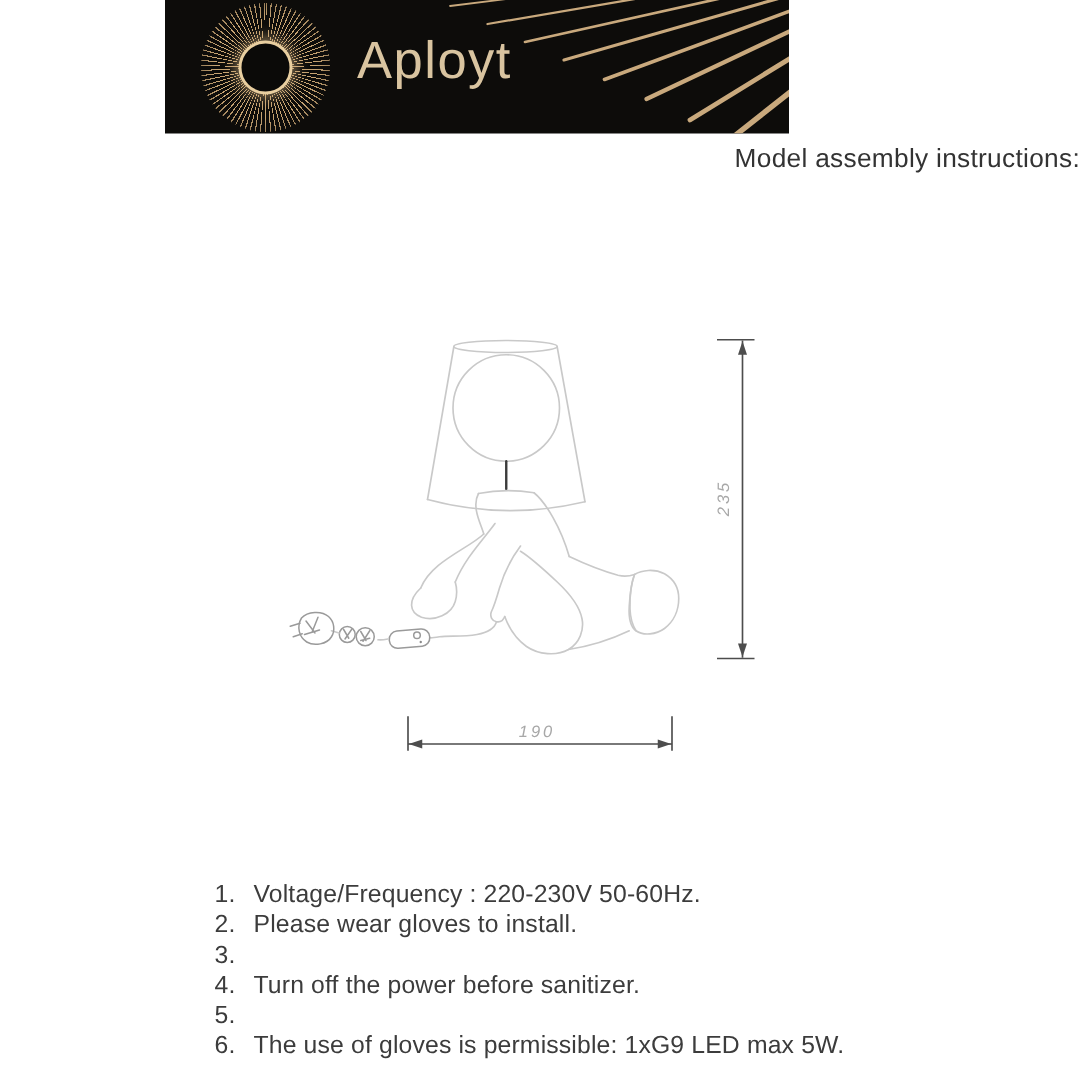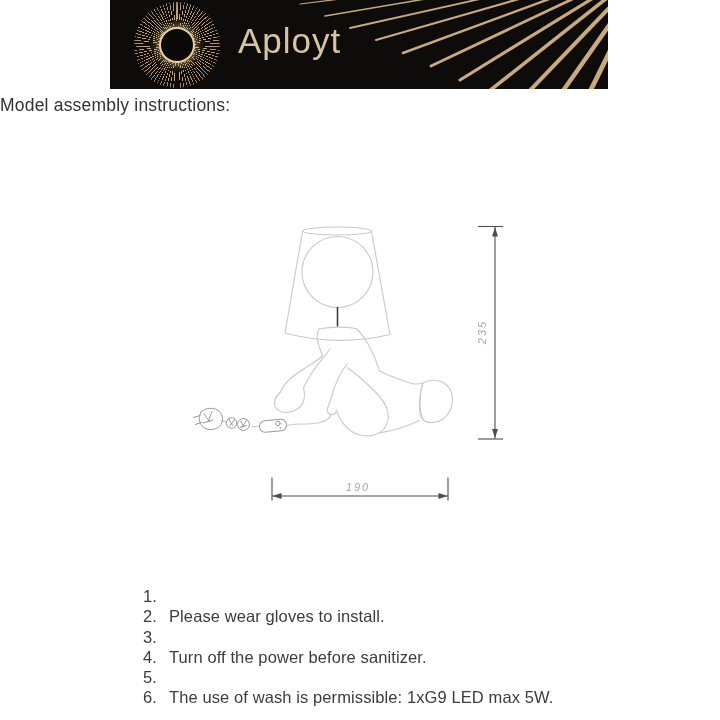--- a/index.html
+++ b/index.html
@@ -2,21 +2,21 @@
 <html><head>
 <meta charset="utf-8">
 <style>
   html,body{margin:0;padding:0;background:#ffffff;}
   .page{
     position:relative;width:720px;height:720px;background:#ffffff;overflow:hidden;
     font-family:"Liberation Sans", sans-serif;
   }
   
   .banner{
-    position:absolute;left:110px;top:0;width:498px;height:89px;
+    position:absolute;left:110px;top:0;width:416px;height:89px;
     background:#0d0c0a;overflow:hidden;
   }
   .sunburst{position:absolute;left:24px;top:2px;width:86px;height:86px;}
   .sunburst-rays{
     position:absolute;inset:0;border-radius:50%;
     background:repeating-conic-gradient(from 0deg, rgba(209,172,120,.95) 0deg 1.1deg, rgba(13,12,10,0) 1.1deg 4.6deg);
   }
   .sunburst-fade{
     position:absolute;inset:0;border-radius:50%;
     background:radial-gradient(circle, rgba(13,12,10,0) 0 55%, rgba(13,12,10,.25) 72%, rgba(13,12,10,.95) 99%);
@@ -26,21 +26,21 @@
     background:#0b0a08;border:2px solid #e9cfa0;
     box-shadow:0 0 9px 2px rgba(226,192,138,.6);
   }
   .brand{
     position:absolute;left:128px;top:22px;
     font-size:35px;font-weight:400;color:#d9c4a0;letter-spacing:1px;line-height:38px;
   }
   .corner-rays{position:absolute;left:0;top:0;width:498px;height:89px;}
   
   .titleblock{
-    position:absolute;left:0;top:94px;width:720px;text-align:left;
+    position:absolute;left:0;top:94px;width:720px;text-align:right;
     color:#333333;font-size:17.5px;line-height:22px;letter-spacing:.2px;
   }
   
   .diagram{position:absolute;left:180px;top:200px;width:340px;height:310px;}
   .fig{stroke:#c9c9c9;stroke-width:1.1;fill:none;stroke-linecap:round;stroke-linejoin:round;}
   .fig-dark{stroke:#3c3c3c;stroke-width:1.6;fill:none;stroke-linecap:round;}
   .fig-mid{stroke:#9a9a9a;stroke-width:1;fill:none;stroke-linecap:round;stroke-linejoin:round;}
   .dim{stroke:#4d4d4d;stroke-width:1.1;fill:none;}
   .dim-arrow{fill:#4d4d4d;stroke:none;}
   .dim-label{
@@ -163,34 +163,35 @@
       <path class="dim" d="M272 496 H448"></path>
       <path class="dim-arrow" d="M272.5 496 l9 -3 v6 z"></path>
       <path class="dim-arrow" d="M447.5 496 l-9 -3 v6 z"></path>
       <text class="dim-label" x="358" y="491" text-anchor="middle">190</text>
     </g>
   </svg>
 
   <ol class="instructions">
     <li>
       <span class="num">1.</span>
+      <span class="txt">Voltage/Frequency : 220-230V 50-60Hz.</span>
     </li>
     <li>
       <span class="num">2.</span>
       <span class="txt">Please wear gloves to install.</span>
     </li>
     <li>
       <span class="num">3.</span>
     </li>
     <li>
       <span class="num">4.</span>
       <span class="txt">Turn off the power before sanitizer.</span>
     </li>
     <li>
       <span class="num">5.</span>
     </li>
     <li>
       <span class="num">6.</span>
-      <span class="txt">The use of wash is permissible: 1xG9 LED max 5W.</span>
+      <span class="txt">The use of gloves is permissible: 1xG9 LED max 5W.</span>
     </li>
   </ol>
 
 </div>
 
 </body></html>

